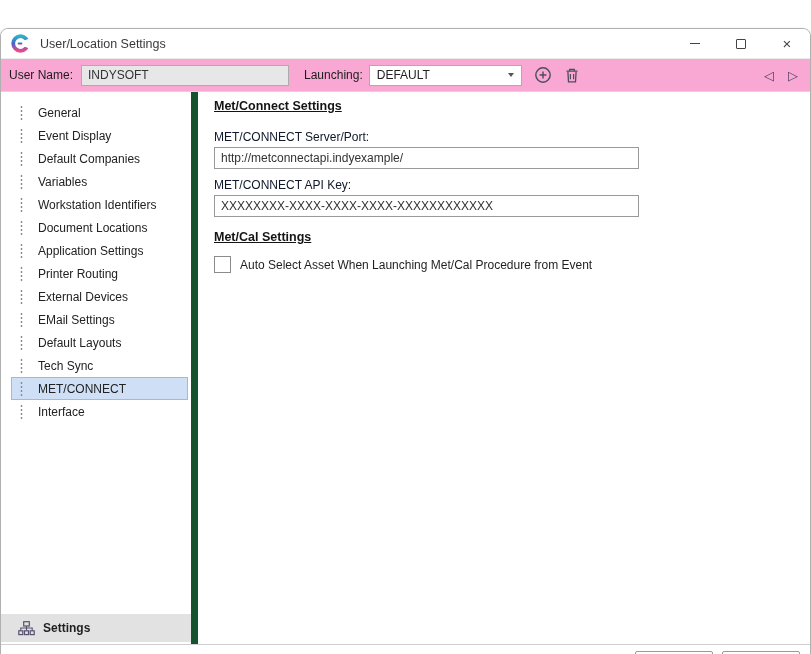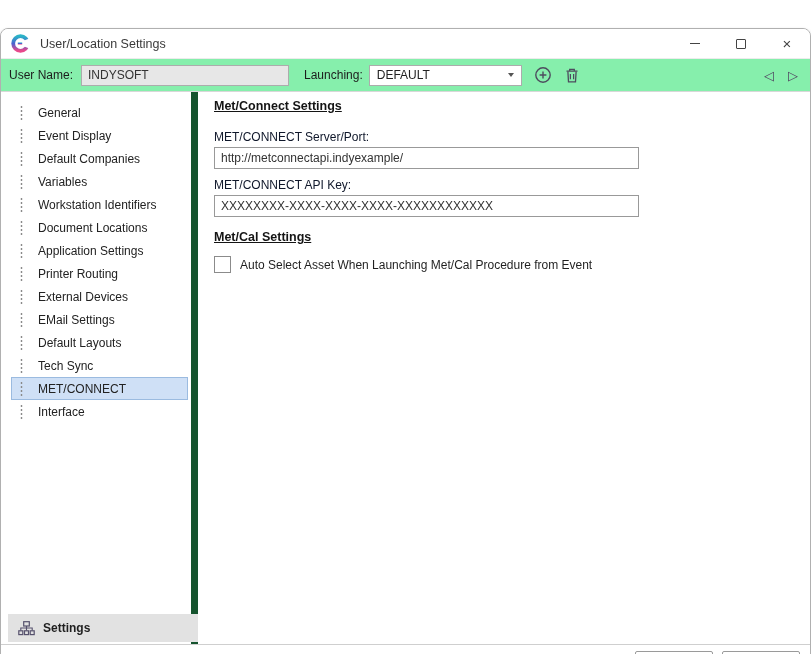--- a/index.html
+++ b/index.html
@@ -30,21 +30,21 @@
   .app-logo{width:19px;height:19px;flex:0 0 19px;}
   .title-text{margin-left:10px;font-size:12.5px;color:#3a3a3a;}
   .caption-buttons{margin-left:auto;display:flex;height:100%;}
   .cap-btn{width:46px;height:100%;display:flex;align-items:center;justify-content:center;color:#444;}
   .min-bar{width:10px;height:1px;background:#444;display:block;}
   .max-box{width:10px;height:10px;border:1px solid #444;border-radius:1px;display:block;}
   .close-glyph{font-size:15px;line-height:1;color:#444;}
   
   .toolbar{
     height:33px;flex:0 0 33px;display:flex;align-items:center;
-    padding:0 12px 0 8px;border-bottom:1px solid #d8d8d8;background:#86efac;
+    padding:0 12px 0 8px;border-bottom:1px solid #d8d8d8;background:#f9a8d4;
   }
   .tb-label{color:#1c1c1c;white-space:nowrap;}
   .tb-input{
     width:208px;height:21px;margin-left:8px;padding:0 6px;
     background:#e7e7e7;border:1px solid #acacac;border-radius:0;
     font-family:inherit;font-size:12px;color:#333;
   }
   .loc-label{margin-left:15px;}
   .combo{
     width:153px;height:21px;margin-left:6px;background:#fff;
@@ -71,22 +71,22 @@
   .nav-item.selected{
     background:var(--selected-item-bg);
     border-color:var(--selected-item-border);
   }
   .grip{
     width:3px;height:16px;margin-right:15px;flex:0 0 3px;
     background-image:radial-gradient(circle,#8a8a8a 1px,transparent 1.15px);
     background-size:3px 4px;background-repeat:repeat-y;background-position:center top;
   }
   .sidebar-footer{
-    position:absolute;left:7px;bottom:2px;width:190px;height:28px;
-    background:#e2e2e2;display:flex;align-items:center;padding-left:10px;
+    position:absolute;left:0;bottom:2px;width:190px;height:28px;
+    background:#e2e2e2;display:flex;align-items:center;padding-left:17px;
   }
   .sidebar-footer .sf-label{font-weight:bold;color:#1f1f1f;margin-left:8px;}
   .main{flex:1;padding:7px 16px 0 16px;background:#fff;}
   .section-heading{
     font-weight:bold;font-size:12.5px;color:#141414;
     text-decoration:underline;line-height:15px;
   }
   .field-label{margin-top:16px;color:#0f172a;}
   .text-input{
     display:block;width:425px;height:22px;margin-top:3px;padding:0 6px;

